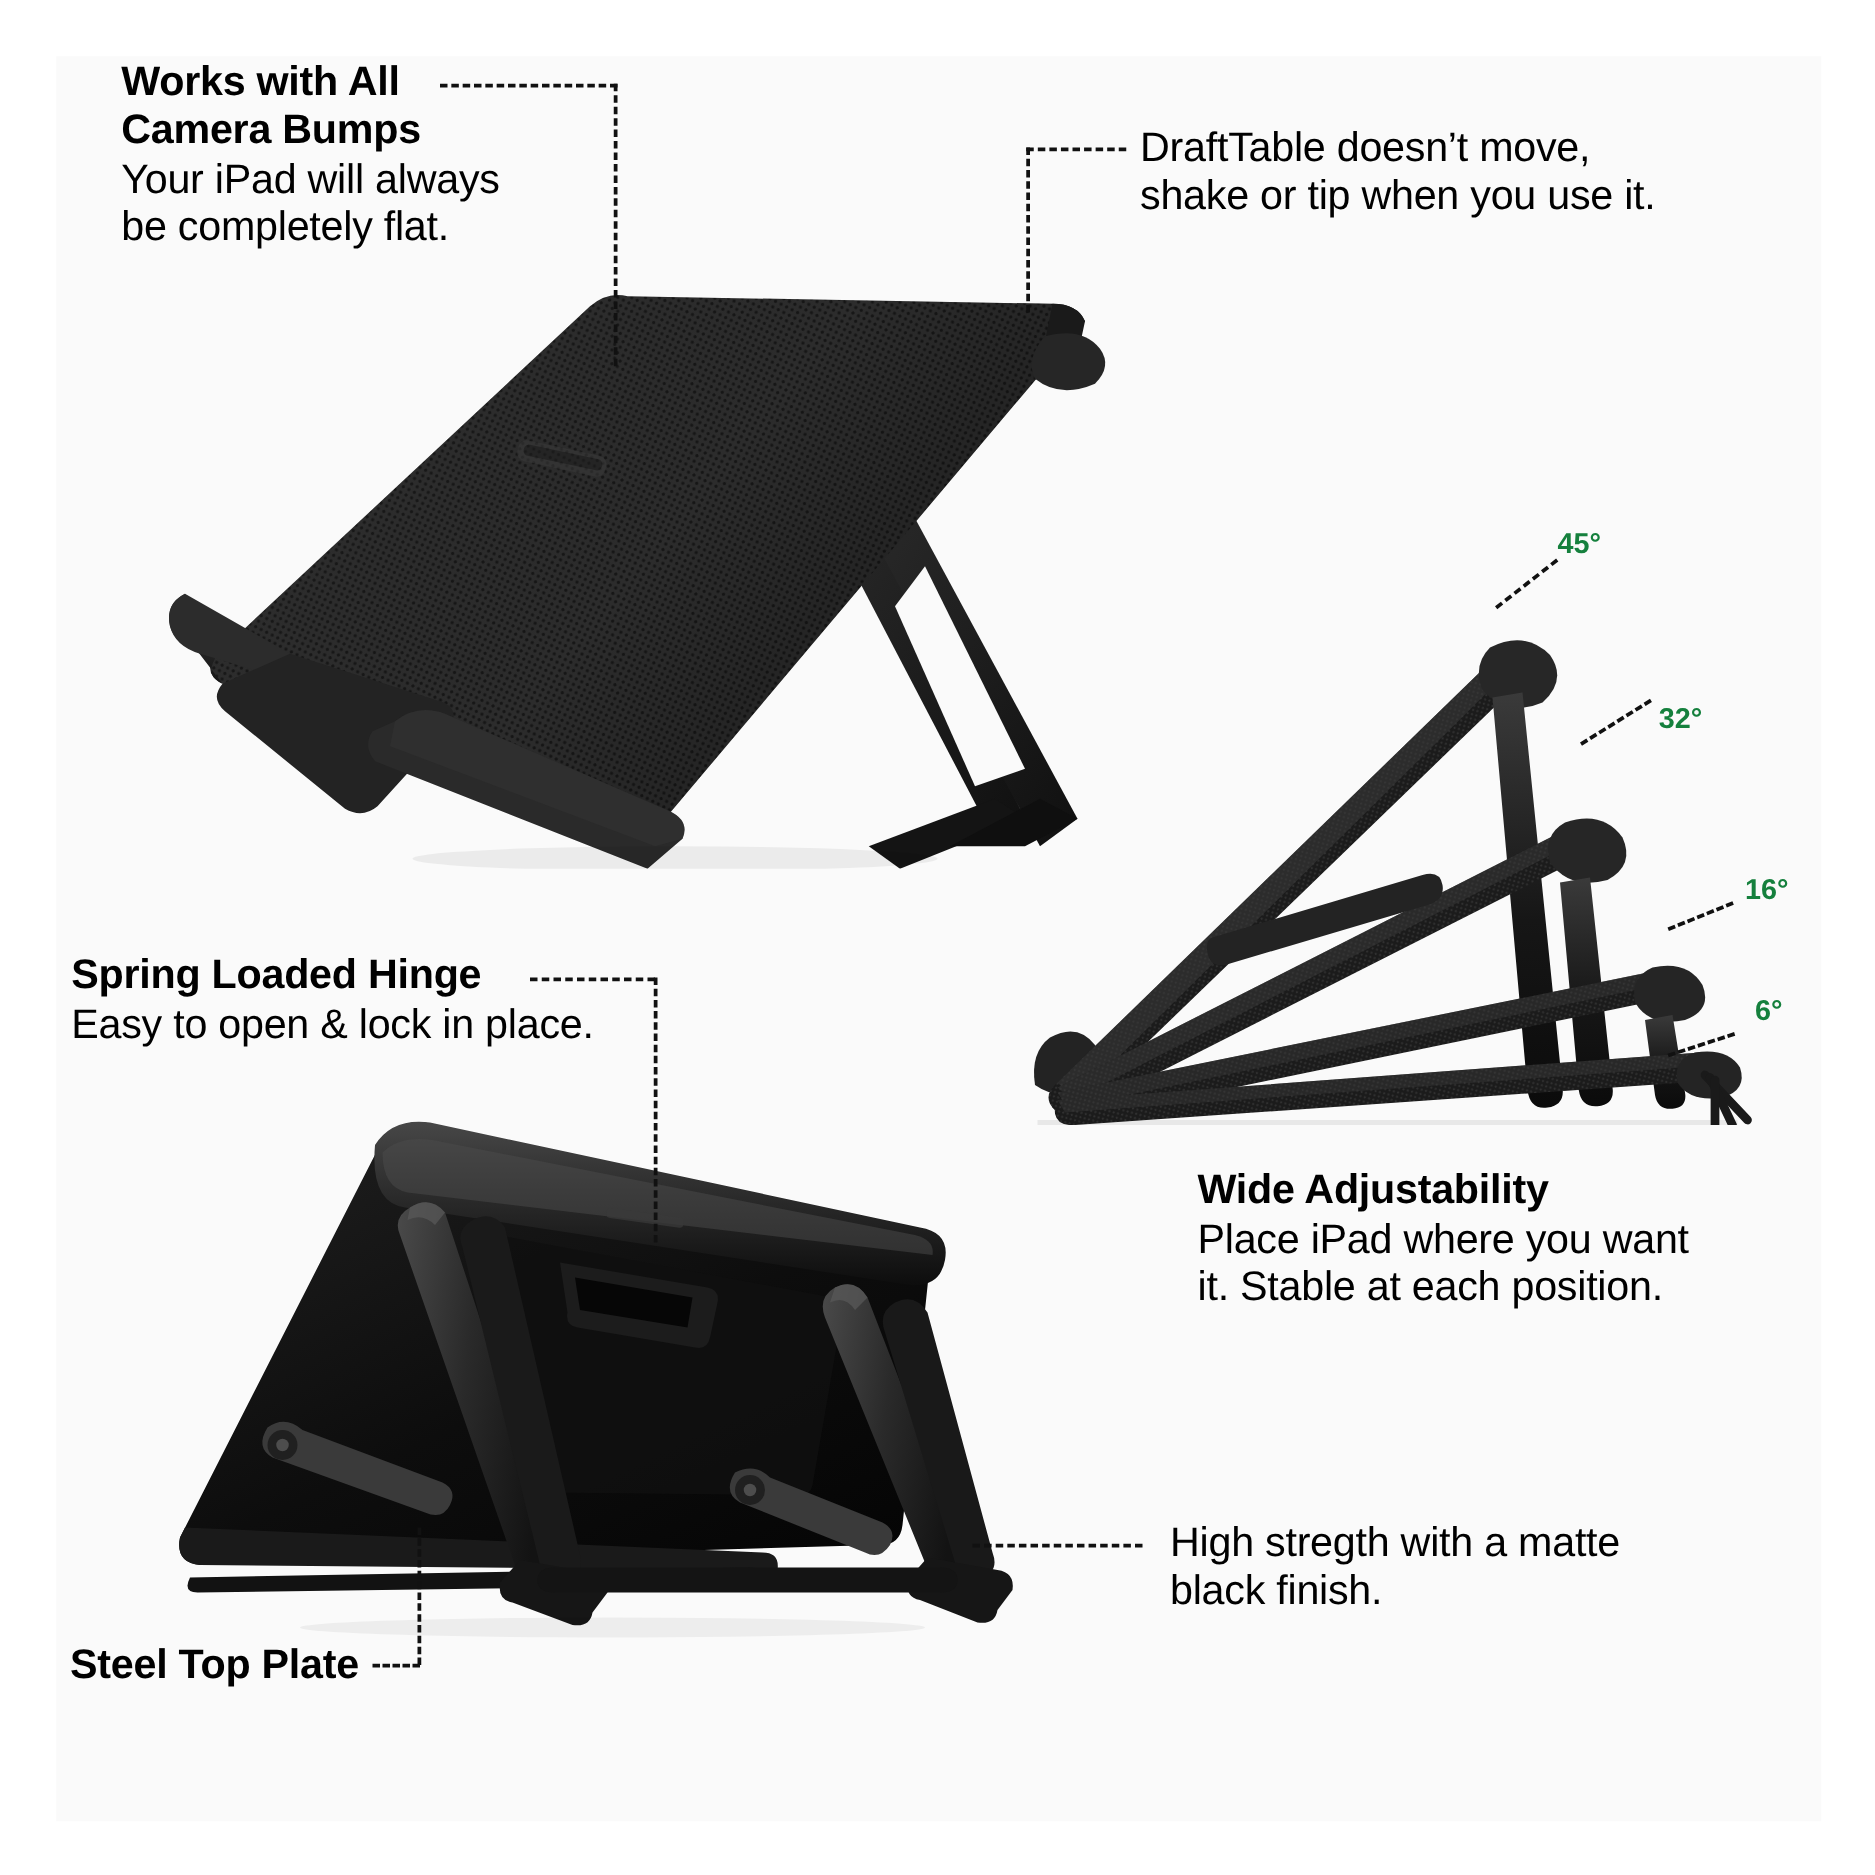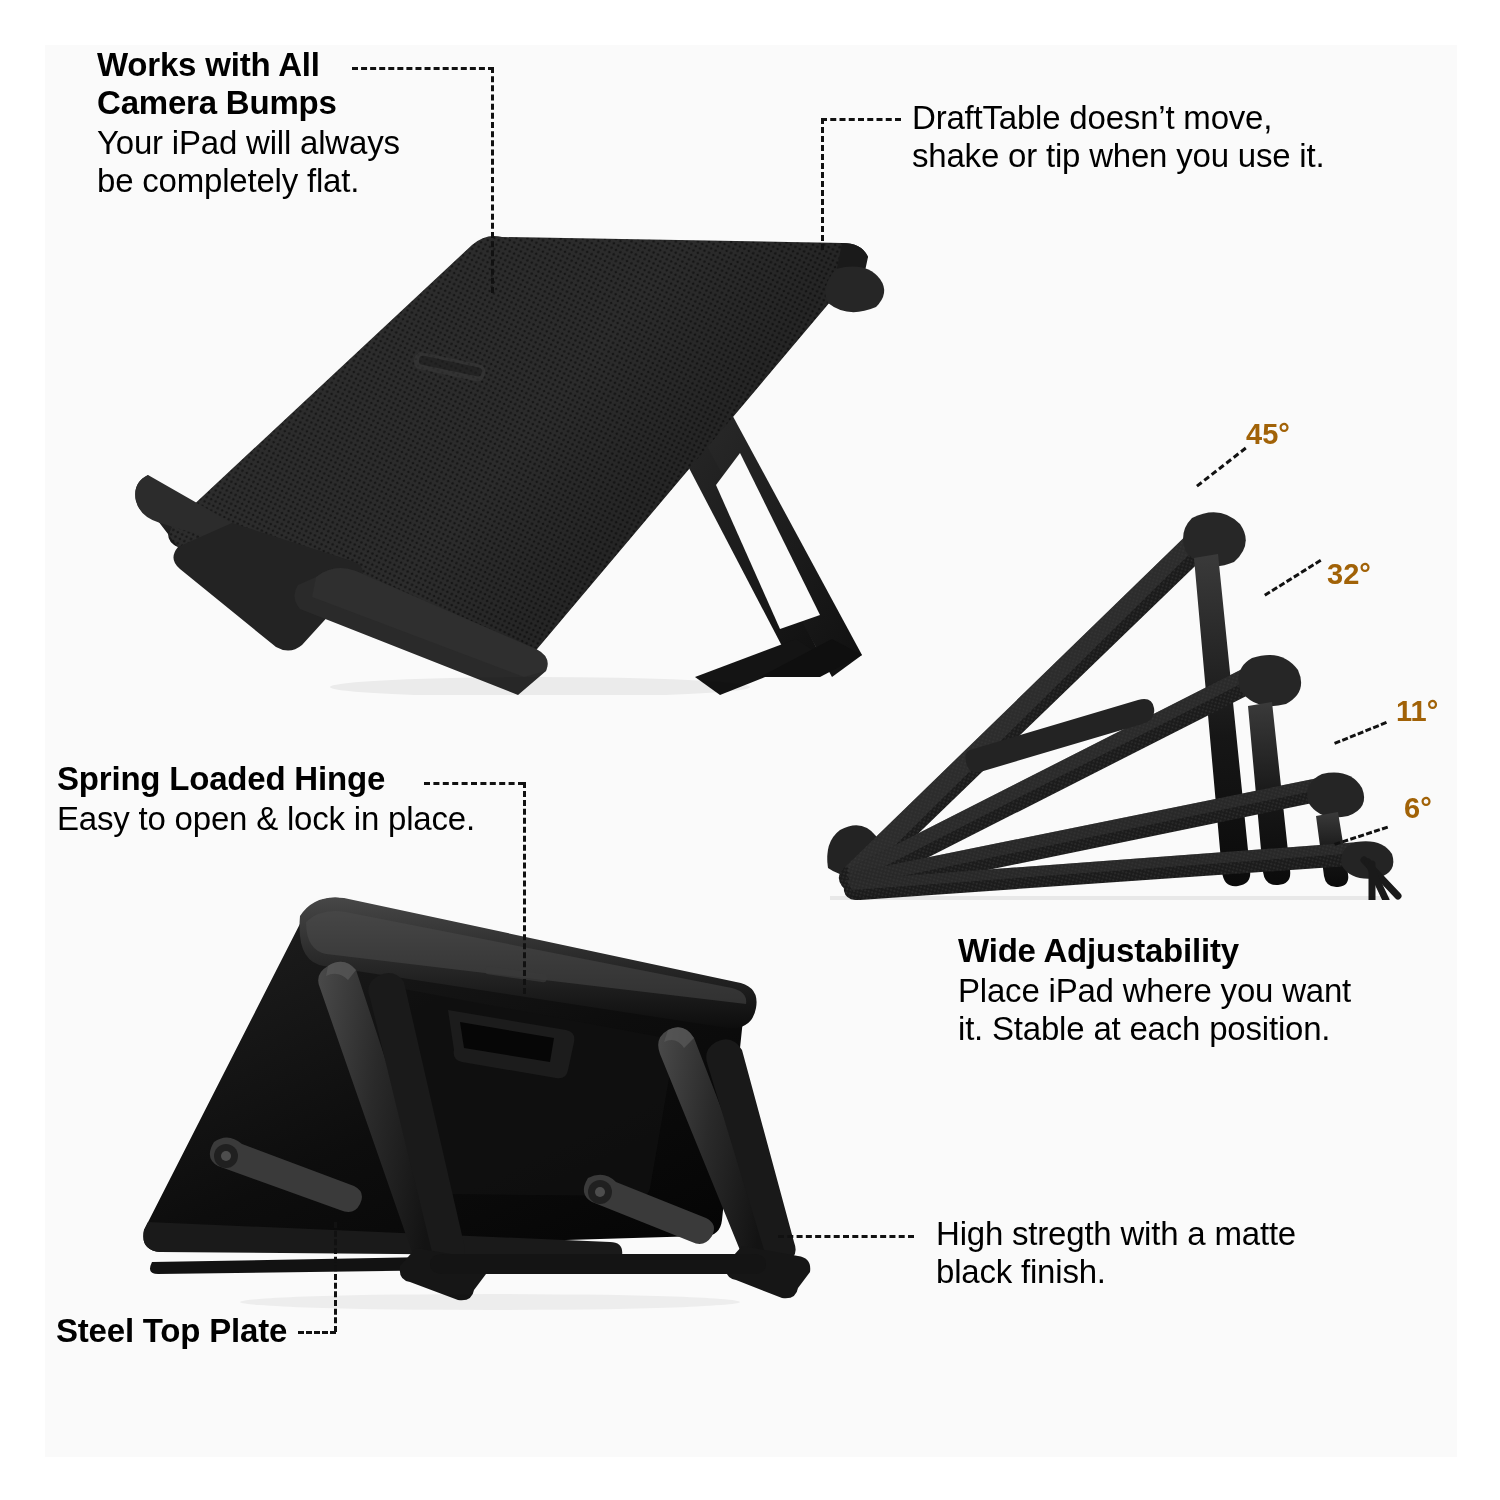--- a/index.html
+++ b/index.html
@@ -40,23 +40,23 @@
     font-weight: 400;
     font-size: 33px;
     line-height: 38px;
     letter-spacing: -0.2px;
     margin: 0;
     white-space: pre-line;
   }
   .angle-label {
     position: absolute;
     font-weight: bold;
-    font-size: 29px;
+    font-size: 23px;
     line-height: 32px;
-    color: #a16207;
+    color: #15803d;
   }
   
   .ldr {
     position: absolute;
     background: transparent;
   }
   .ldr-h {
     border-top: 3px dashed #111111;
   }
   .ldr-v {
@@ -273,21 +273,21 @@
 
   <div class="ldr ldr-h" style="left:778px; top:1235px; width:136px;"></div>
 
   <div class="ldr ldr-d" style="left:1196px; top:485px; width:62px; transform:rotate(-38deg);"></div>
   <div class="ldr ldr-d" style="left:1264px; top:594px; width:66px; transform:rotate(-32deg);"></div>
   <div class="ldr ldr-d" style="left:1334px; top:742px; width:56px; transform:rotate(-22deg);"></div>
   <div class="ldr ldr-d" style="left:1334px; top:843px; width:56px; transform:rotate(-18deg);"></div>
 
   <div class="angle-label" style="left:1246px; top:418px;">45°</div>
   <div class="angle-label" style="left:1327px; top:528px;margin-top:30px;">32°</div>
-  <div class="angle-label" style="left:1396px; top:695px;">11°</div>
+  <div class="angle-label" style="left:1396px; top:695px;">16°</div>
   <div class="angle-label" style="left:1404px; top:792px;">6°</div>
 
   <div class="callout" style="left:97px; top:46px; width:340px;">
     <p class="title">Works with All
 Camera Bumps</p>
     <p class="body">Your iPad will always
 be completely flat.</p>
   </div>
 
   <div class="callout" style="left:912px; top:99px; width:480px;">

